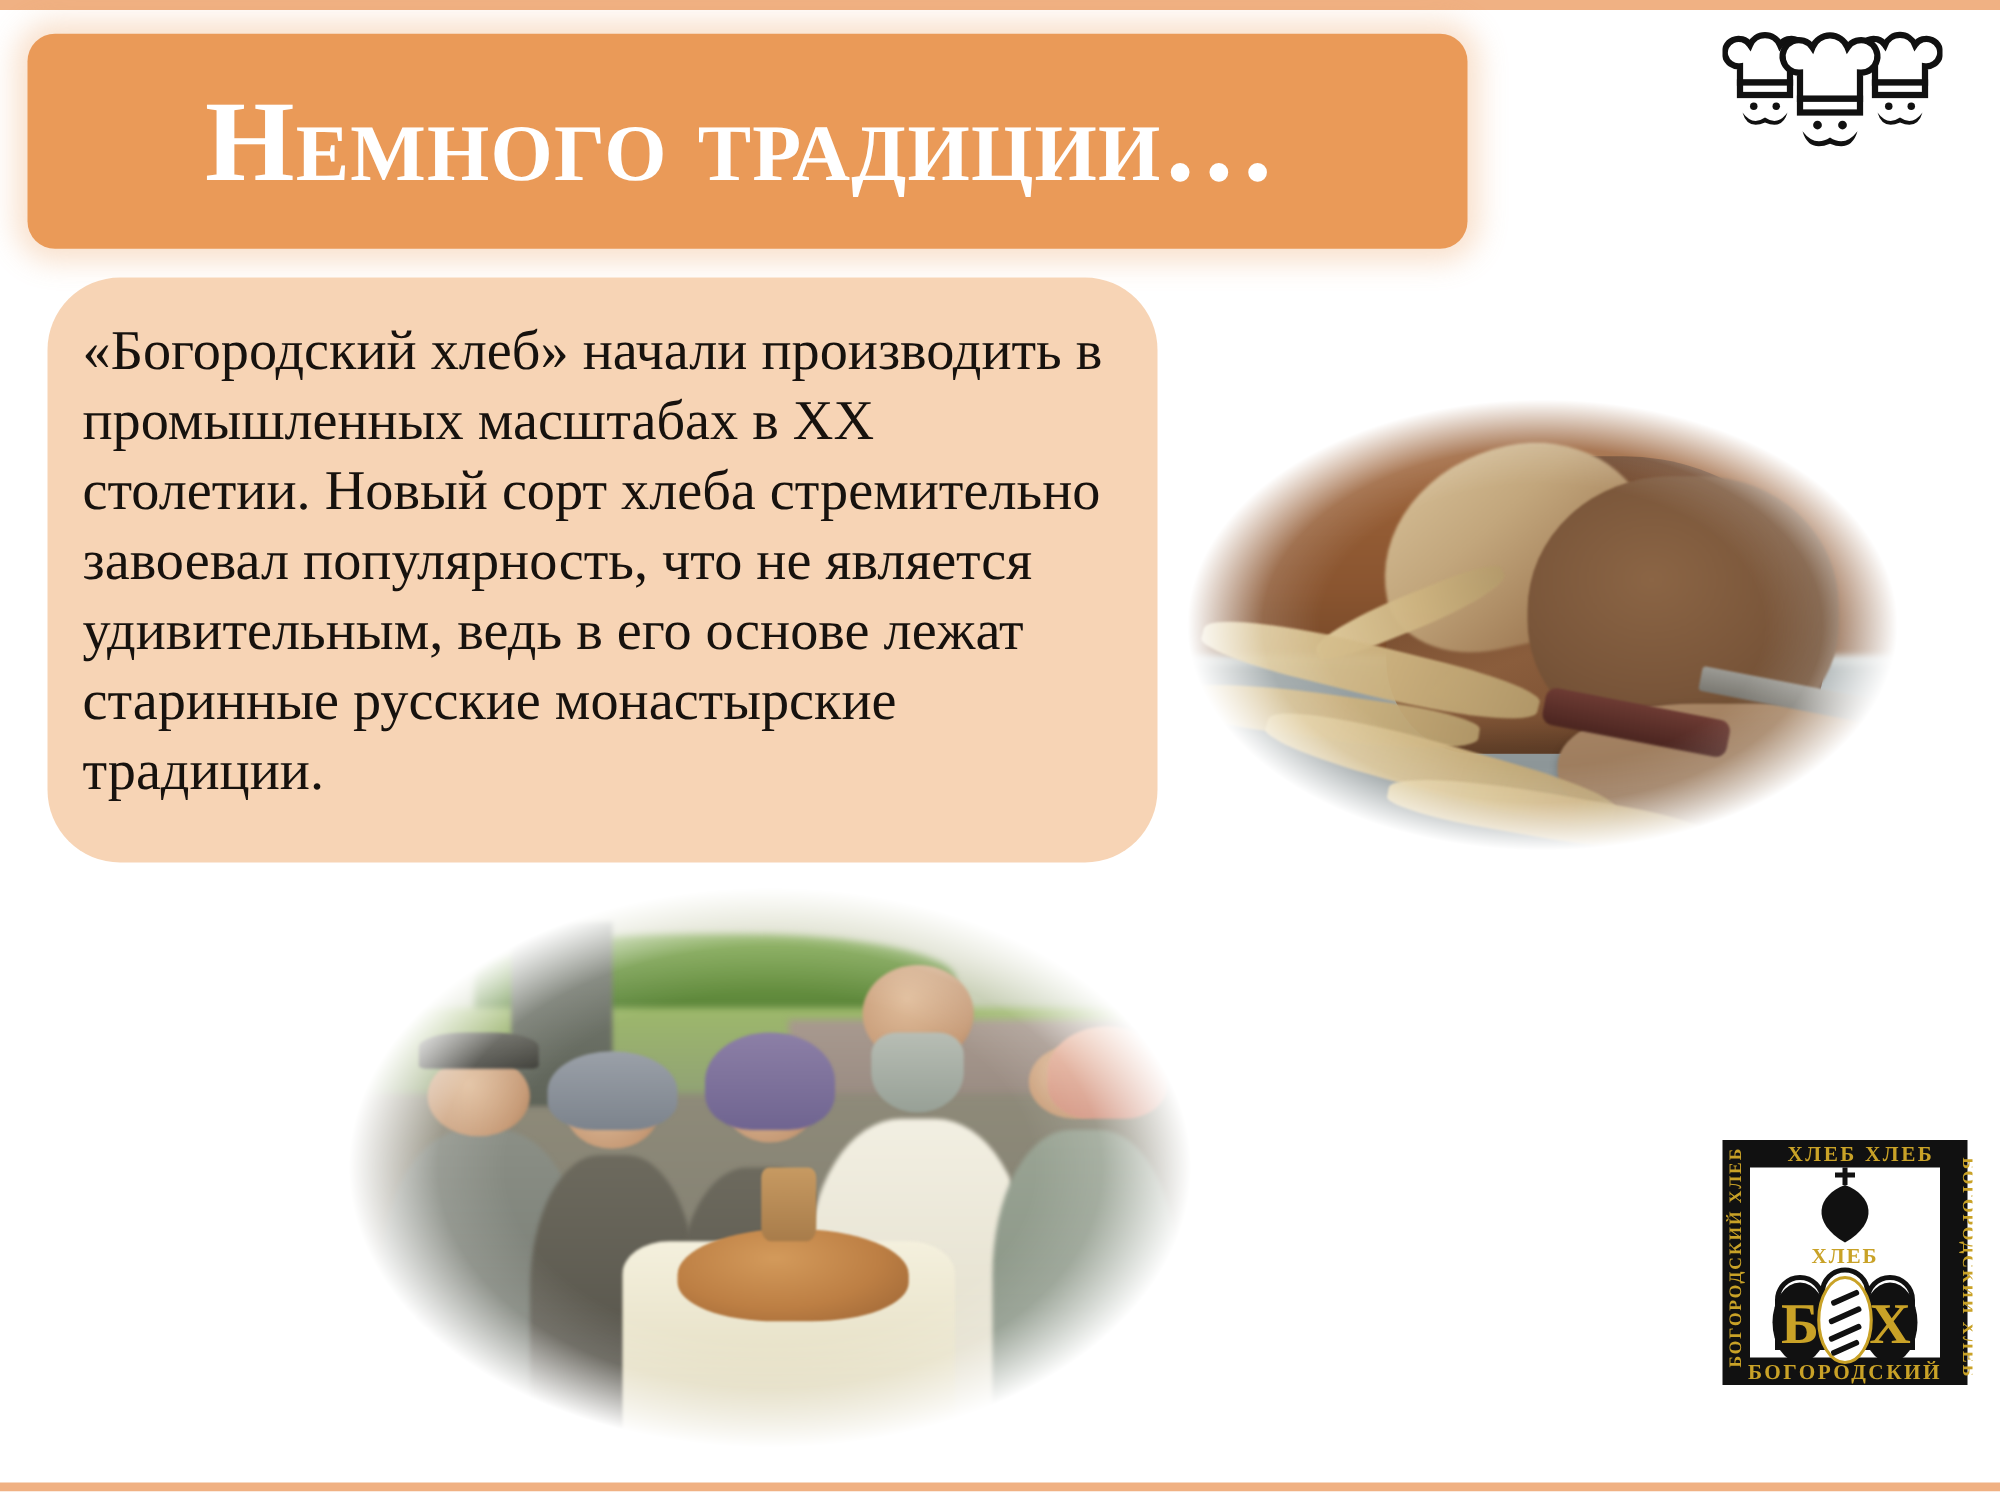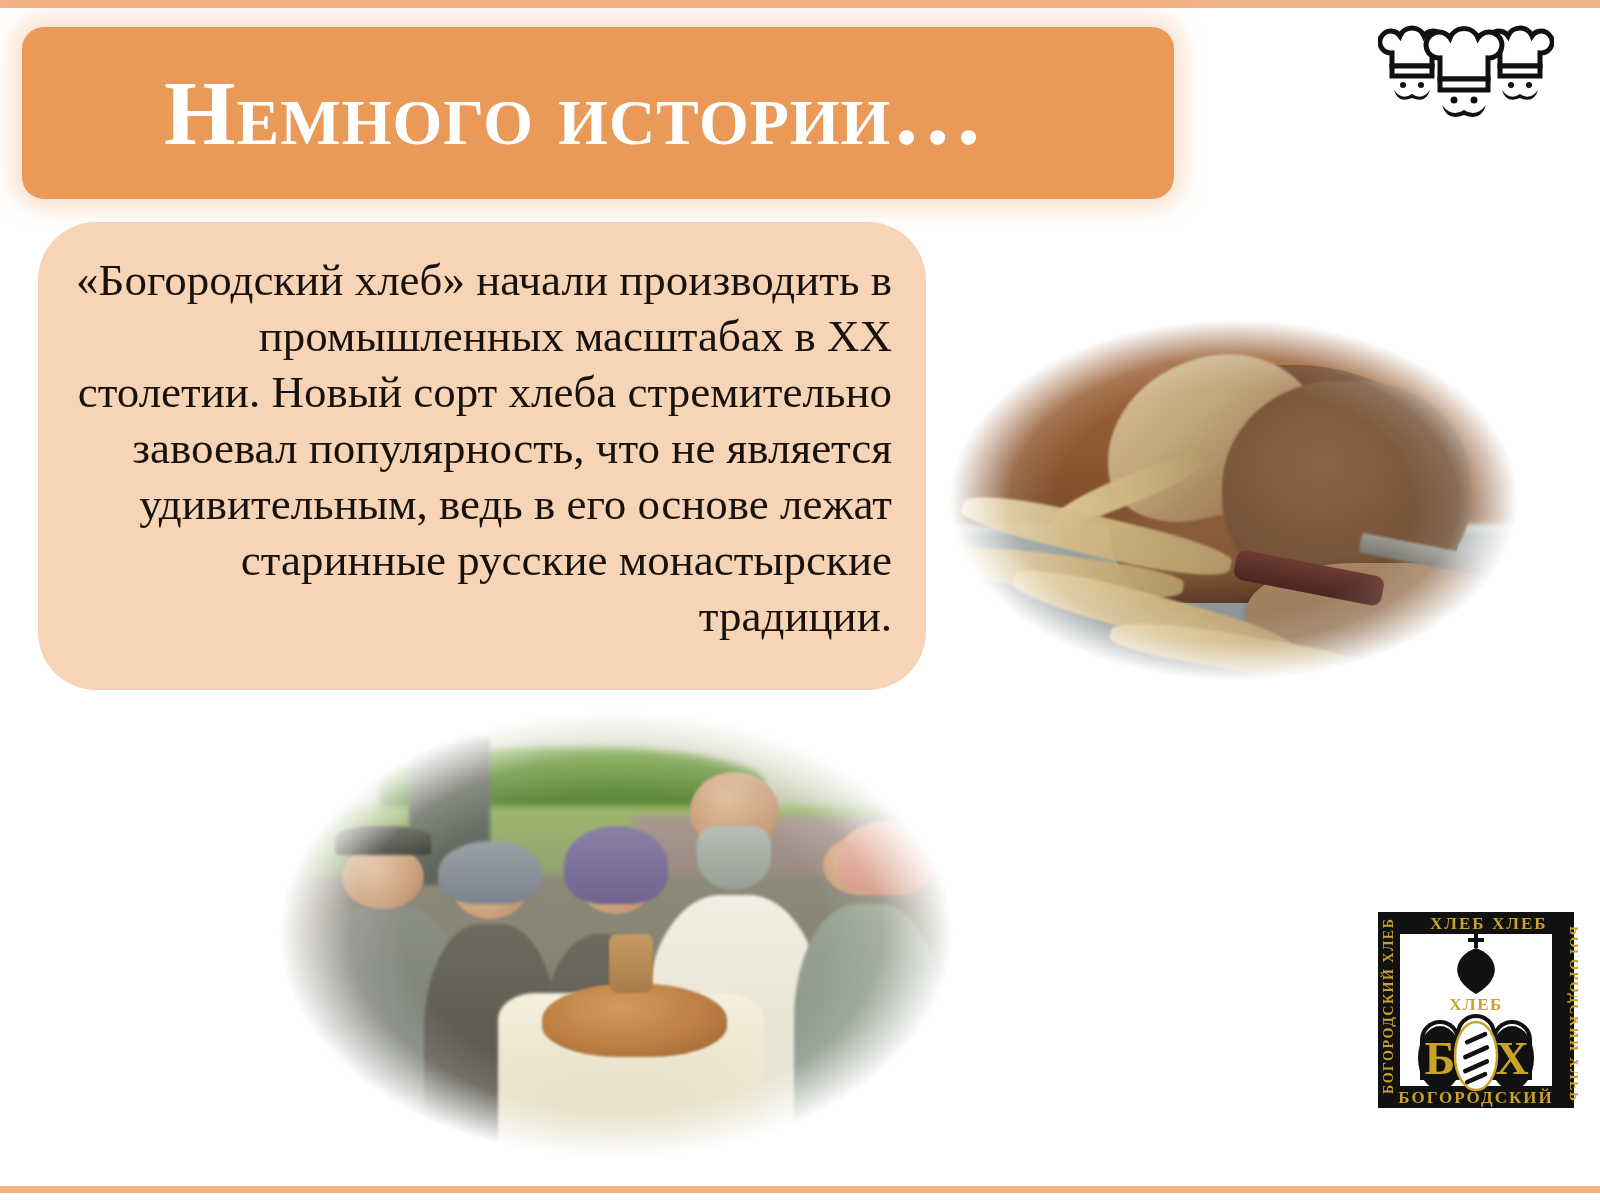--- a/index.html
+++ b/index.html
@@ -68,21 +68,21 @@
     background: #f7d4b5;
     border-radius: 58px;
     box-sizing: border-box;
     padding: 30px 34px 24px 28px;
   }
   .body-text {
     color: #17120e;
     font-size: 45px;
     line-height: 1.245;
     font-family: "Liberation Serif", "DejaVu Serif", serif;
-    text-align: right;
+    text-align: left;
     margin: 0;
   }
 
   
   .oval-frame {
     position: absolute;
     overflow: hidden;
     border-radius: 50%;
     -webkit-mask-image: radial-gradient(ellipse 46% 46% at 50% 50%, #000 62%, rgba(0,0,0,0.85) 78%, rgba(0,0,0,0) 99%);
     mask-image: radial-gradient(ellipse 46% 46% at 50% 50%, #000 62%, rgba(0,0,0,0.85) 78%, rgba(0,0,0,0) 99%);
@@ -215,21 +215,21 @@
 </style>
 </head>
 <body>
 
 <div id="slide">
 
   <div class="strip-top"></div>
   <div class="strip-bottom"></div>
 
   <div class="title-bar">
-    <div class="title-text">Немного истории…</div>
+    <div class="title-text">Немного традиции…</div>
   </div>
 
   <div class="chef-hats">
     <svg viewBox="0 0 176 96" width="176" height="96" aria-hidden="true">
       <g fill="none" stroke="#111111" stroke-width="5">
 
         <path d="M14 44 L14 31 a11 11 0 1 1 8 -17 a13 13 0 0 1 24 0 a11 11 0 1 1 8 17 L54 44 Z" fill="#ffffff"></path>
         <rect x="14" y="44" width="40" height="10" fill="#ffffff"></rect>
 
         <path d="M122 44 L122 31 a11 11 0 1 1 8 -17 a13 13 0 0 1 24 0 a11 11 0 1 1 8 17 L162 44 Z" fill="#ffffff"></path>

